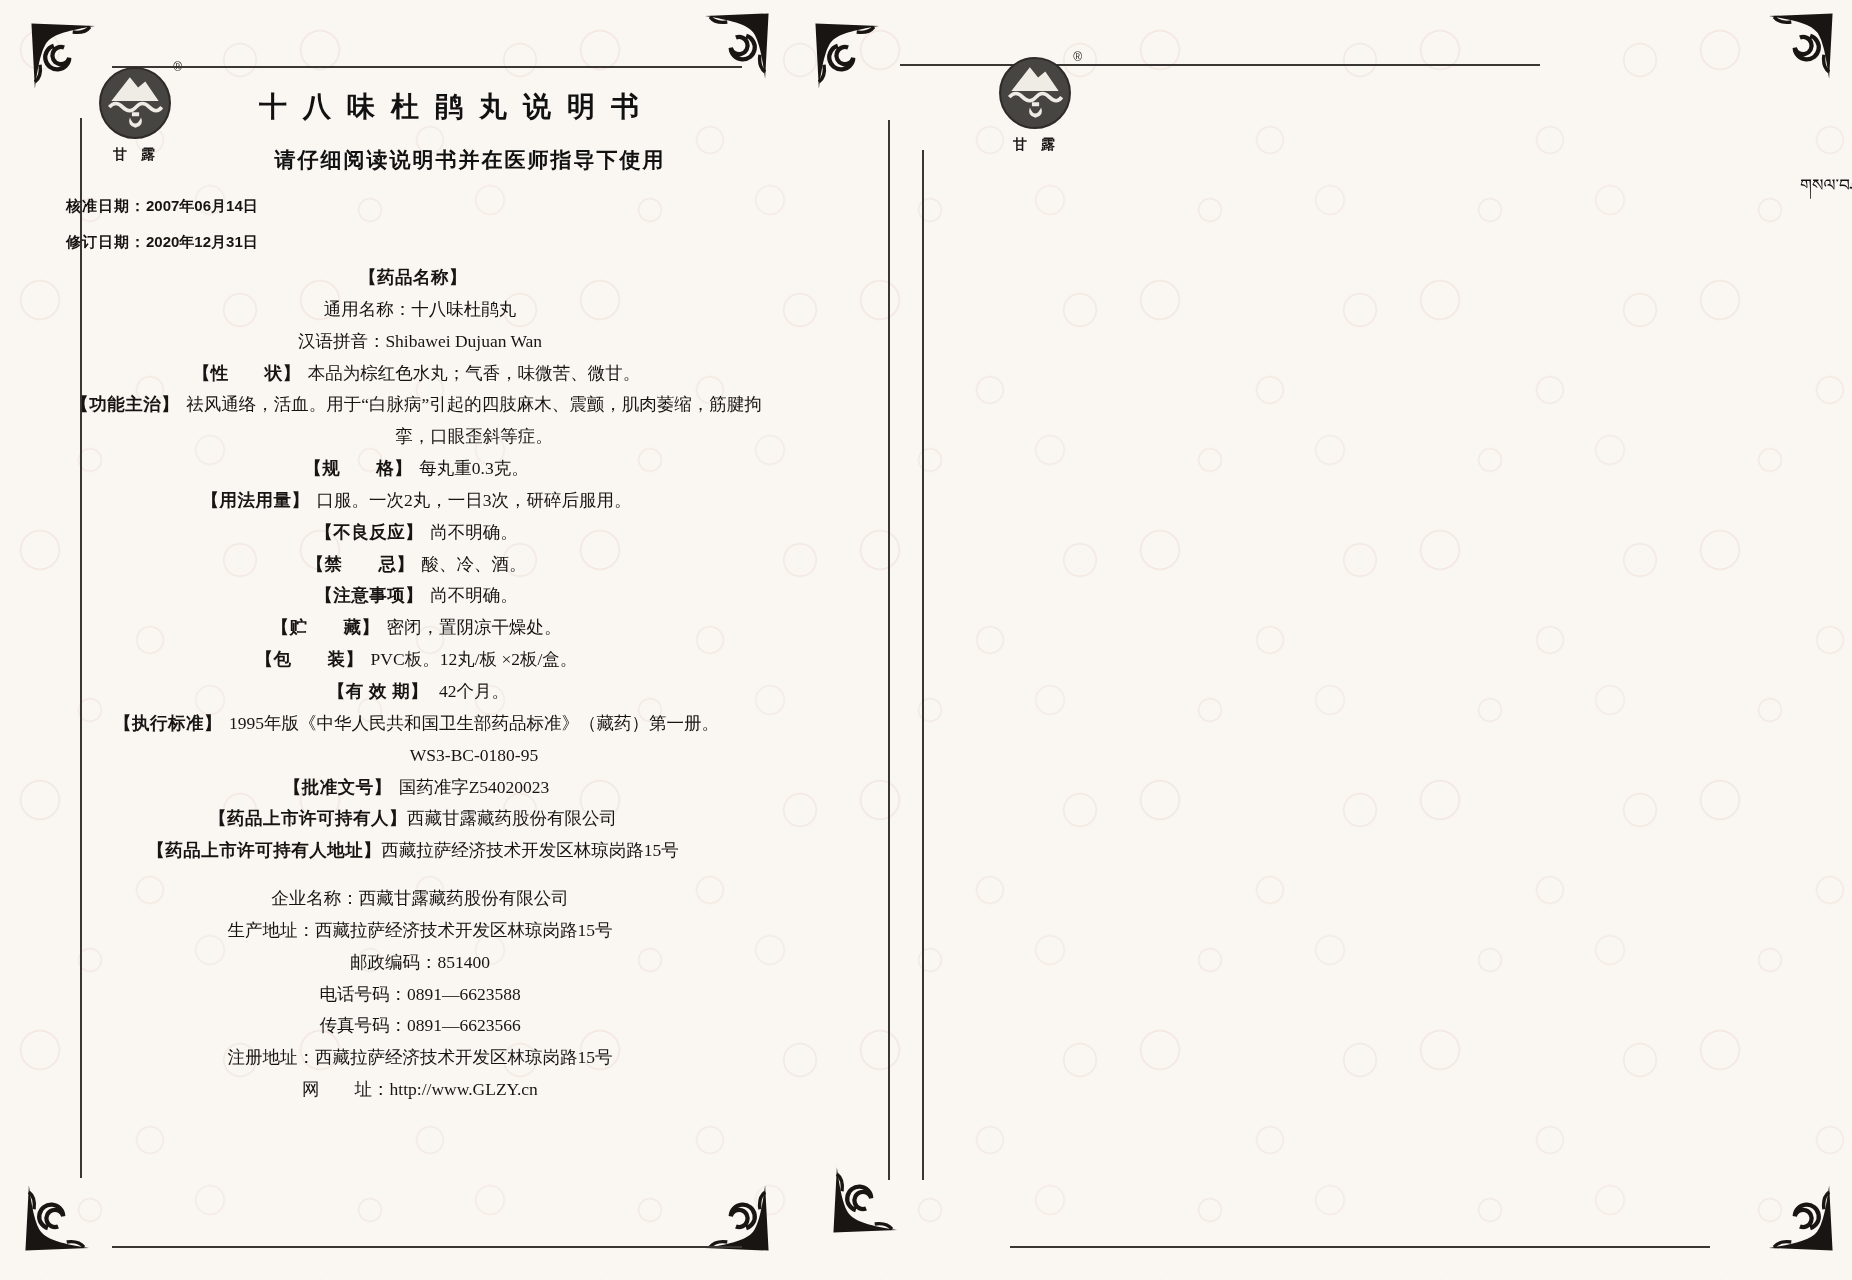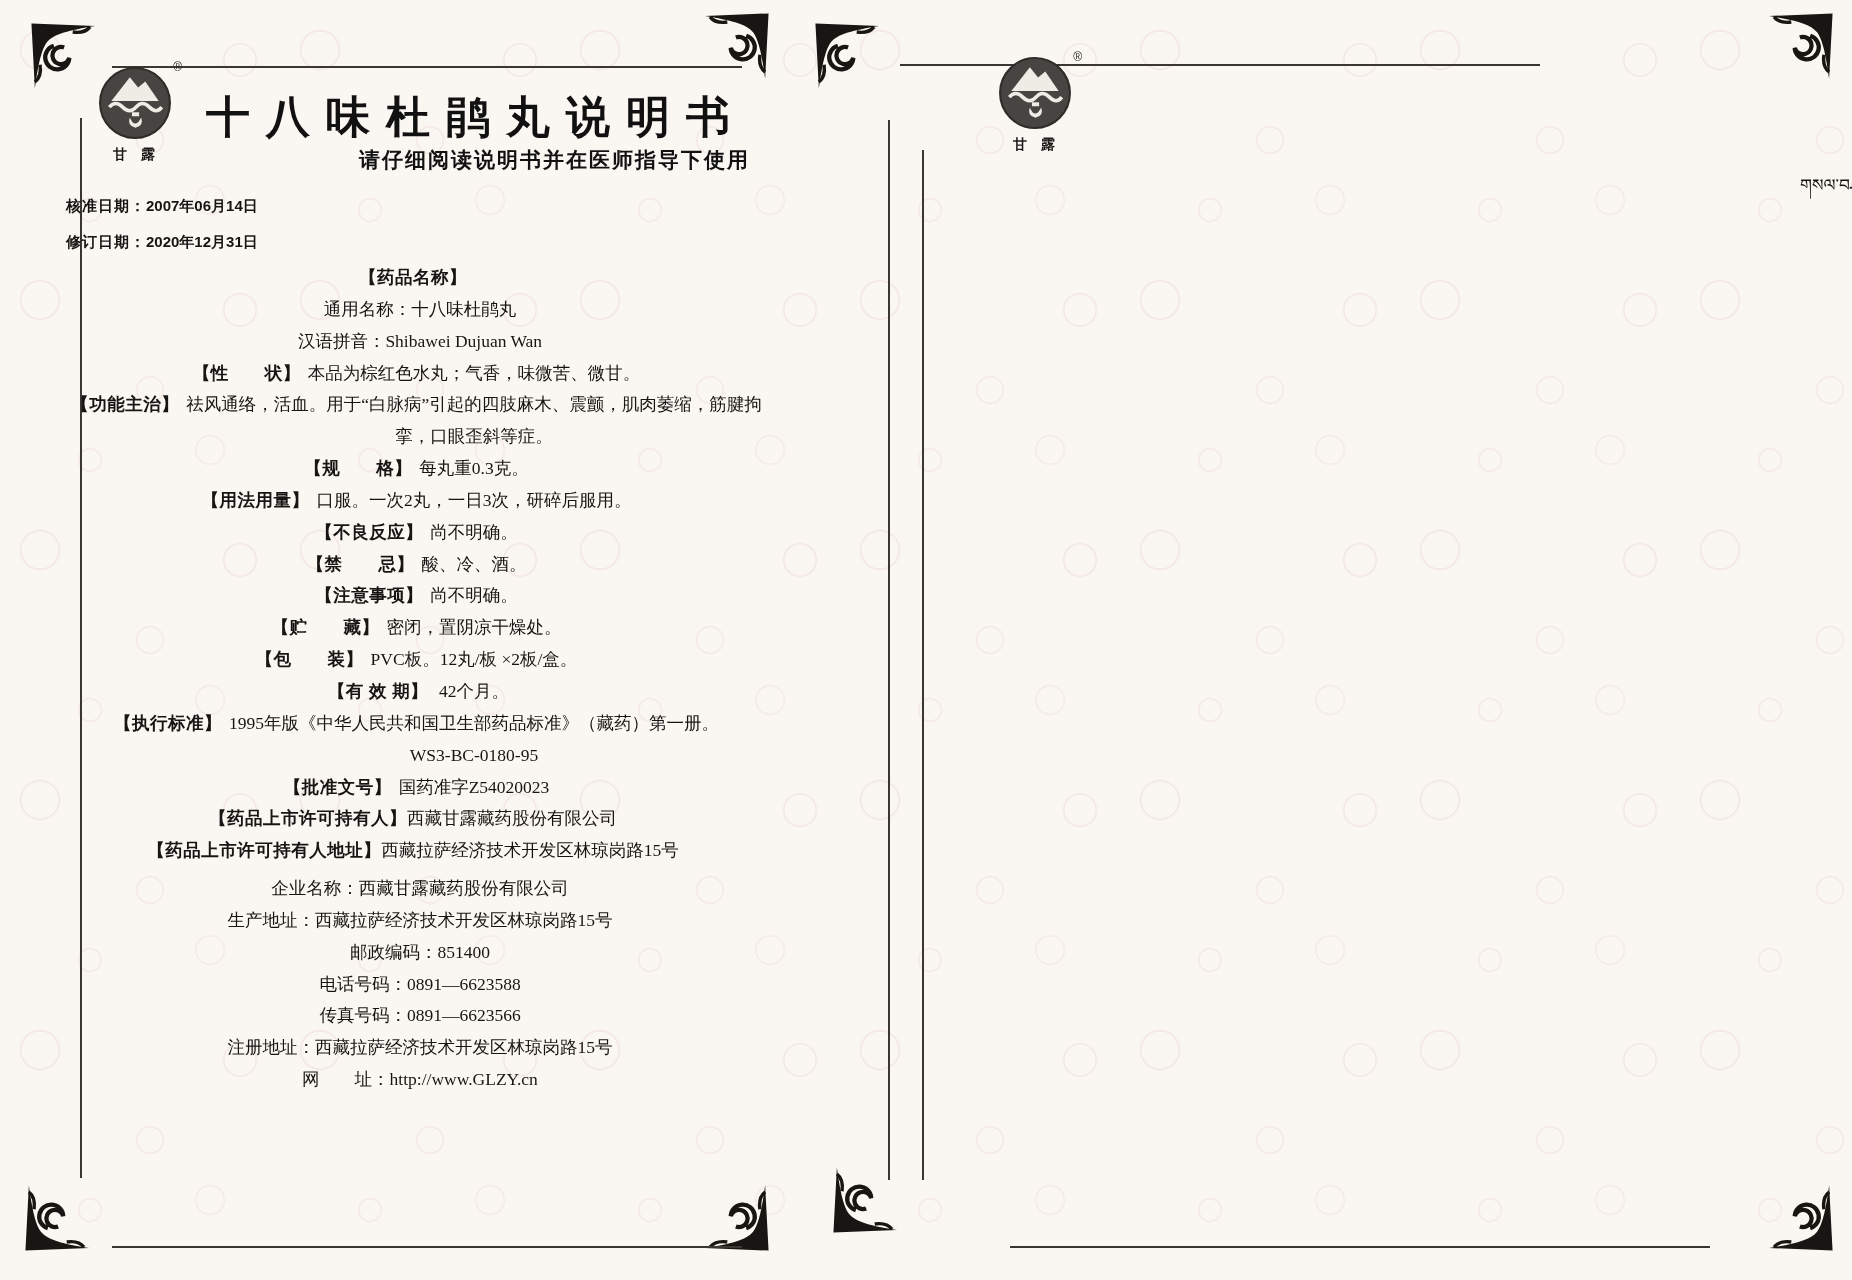--- a/index.html
+++ b/index.html
@@ -29,36 +29,36 @@
   .orn svg{width:100%;height:100%;}
   .orn.tr{transform:scaleX(-1);}
   .orn.bl{transform:scaleY(-1);}
   .orn.br{transform:scale(-1,-1);}
 
   .logo{position:absolute;width:78px;text-align:center;}
   .logo .reg{position:absolute;top:-6px;right:-8px;font-size:12px;font-family:"Liberation Sans",sans-serif;color:#2b2926;}
   .logo .logo-cap{font-size:14px;font-weight:bold;letter-spacing:14px;margin-top:2px;margin-left:12px;white-space:nowrap;color:#1c1a18;font-family:"Liberation Sans",sans-serif;}
 
   .title{position:absolute;font-family:"Liberation Sans","DejaVu Sans",sans-serif;font-weight:bold;color:#111;}
-  #left-title{top:88px;left:196px;width:560px;font-size:44px;letter-spacing:16px;text-align:center;white-space:nowrap;}
-  #left-subtitle{top:146px;left:190px;width:560px;font-size:21px;letter-spacing:2px;text-align:right;font-weight:bold;font-family:"Liberation Sans",sans-serif;}
+  #left-title{top:88px;left:177px;width:560px;font-size:28px;letter-spacing:16px;text-align:center;white-space:nowrap;}
+  #left-subtitle{top:146px;left:190px;width:560px;font-size:21px;letter-spacing:2px;text-align:center;font-weight:bold;font-family:"Liberation Sans",sans-serif;}
   .datebox{position:absolute;font-family:"Liberation Sans",sans-serif;font-weight:bold;font-size:15px;color:#161412;text-align:center;}
   .datebox .dl{letter-spacing:1px;}
   #left-dates{top:188px;left:66px;line-height:2.4;}
 
   .items{position:absolute;font-size:17.5px;line-height:1.82;color:#171513;}
   #left-items{top:262px;left:62px;width:702px;text-align:center;}
 
   .row{position:relative;}
   .row .lbl{font-weight:bold;font-family:"Liberation Sans",sans-serif;letter-spacing:0.5px;}
   .row.hang{padding-left:122px;}
   .row.hang > .lbl{display:inline-block;width:122px;margin-left:-122px;vertical-align:top;}
   .row.indent{padding-left:122px;}
   .row.plain{padding-left:14px;}
-  .row.gap{margin-top:6px;}
+  .row.gap{margin-top:16px;}
   #right-subtitle{top:166px;left:1000px;width:800px;font-size:17px;font-weight:normal;font-family:"Liberation Serif",serif;}
 </style>
 </head>
 <body>
 
 <div class="sheet">
 
   <svg width="0" height="0" style="position:absolute">
     <defs>
       <g id="corner-flourish">

